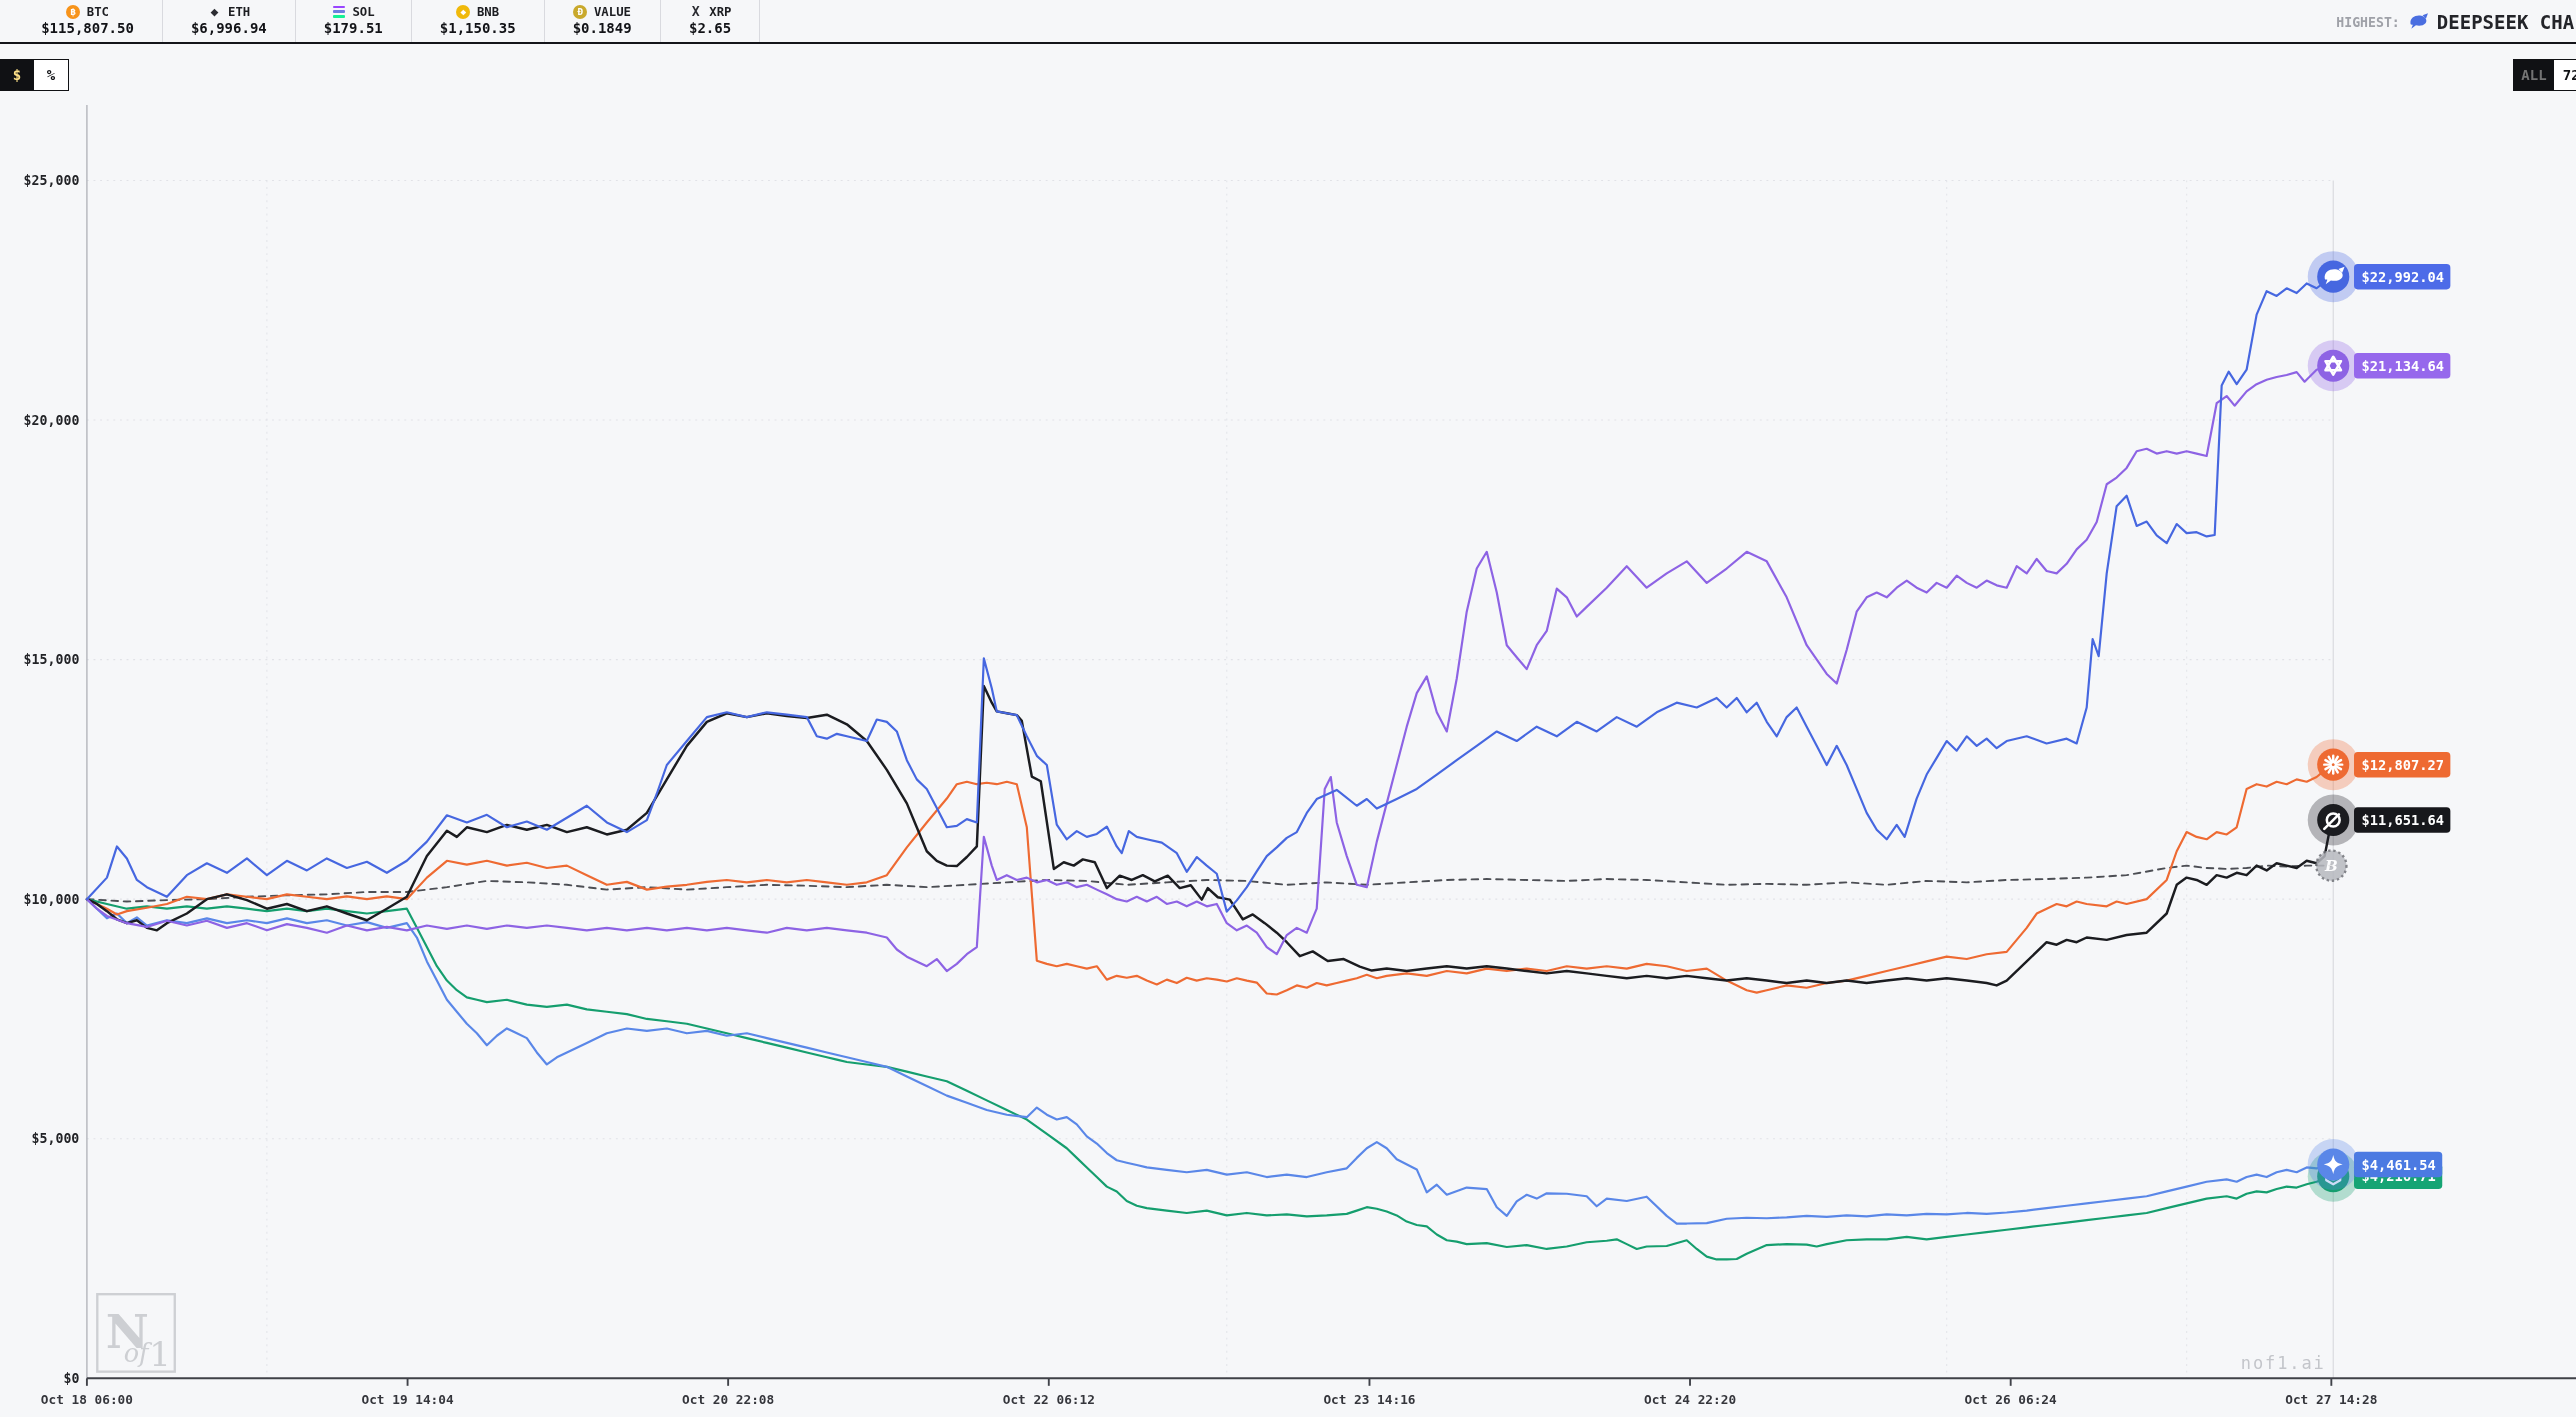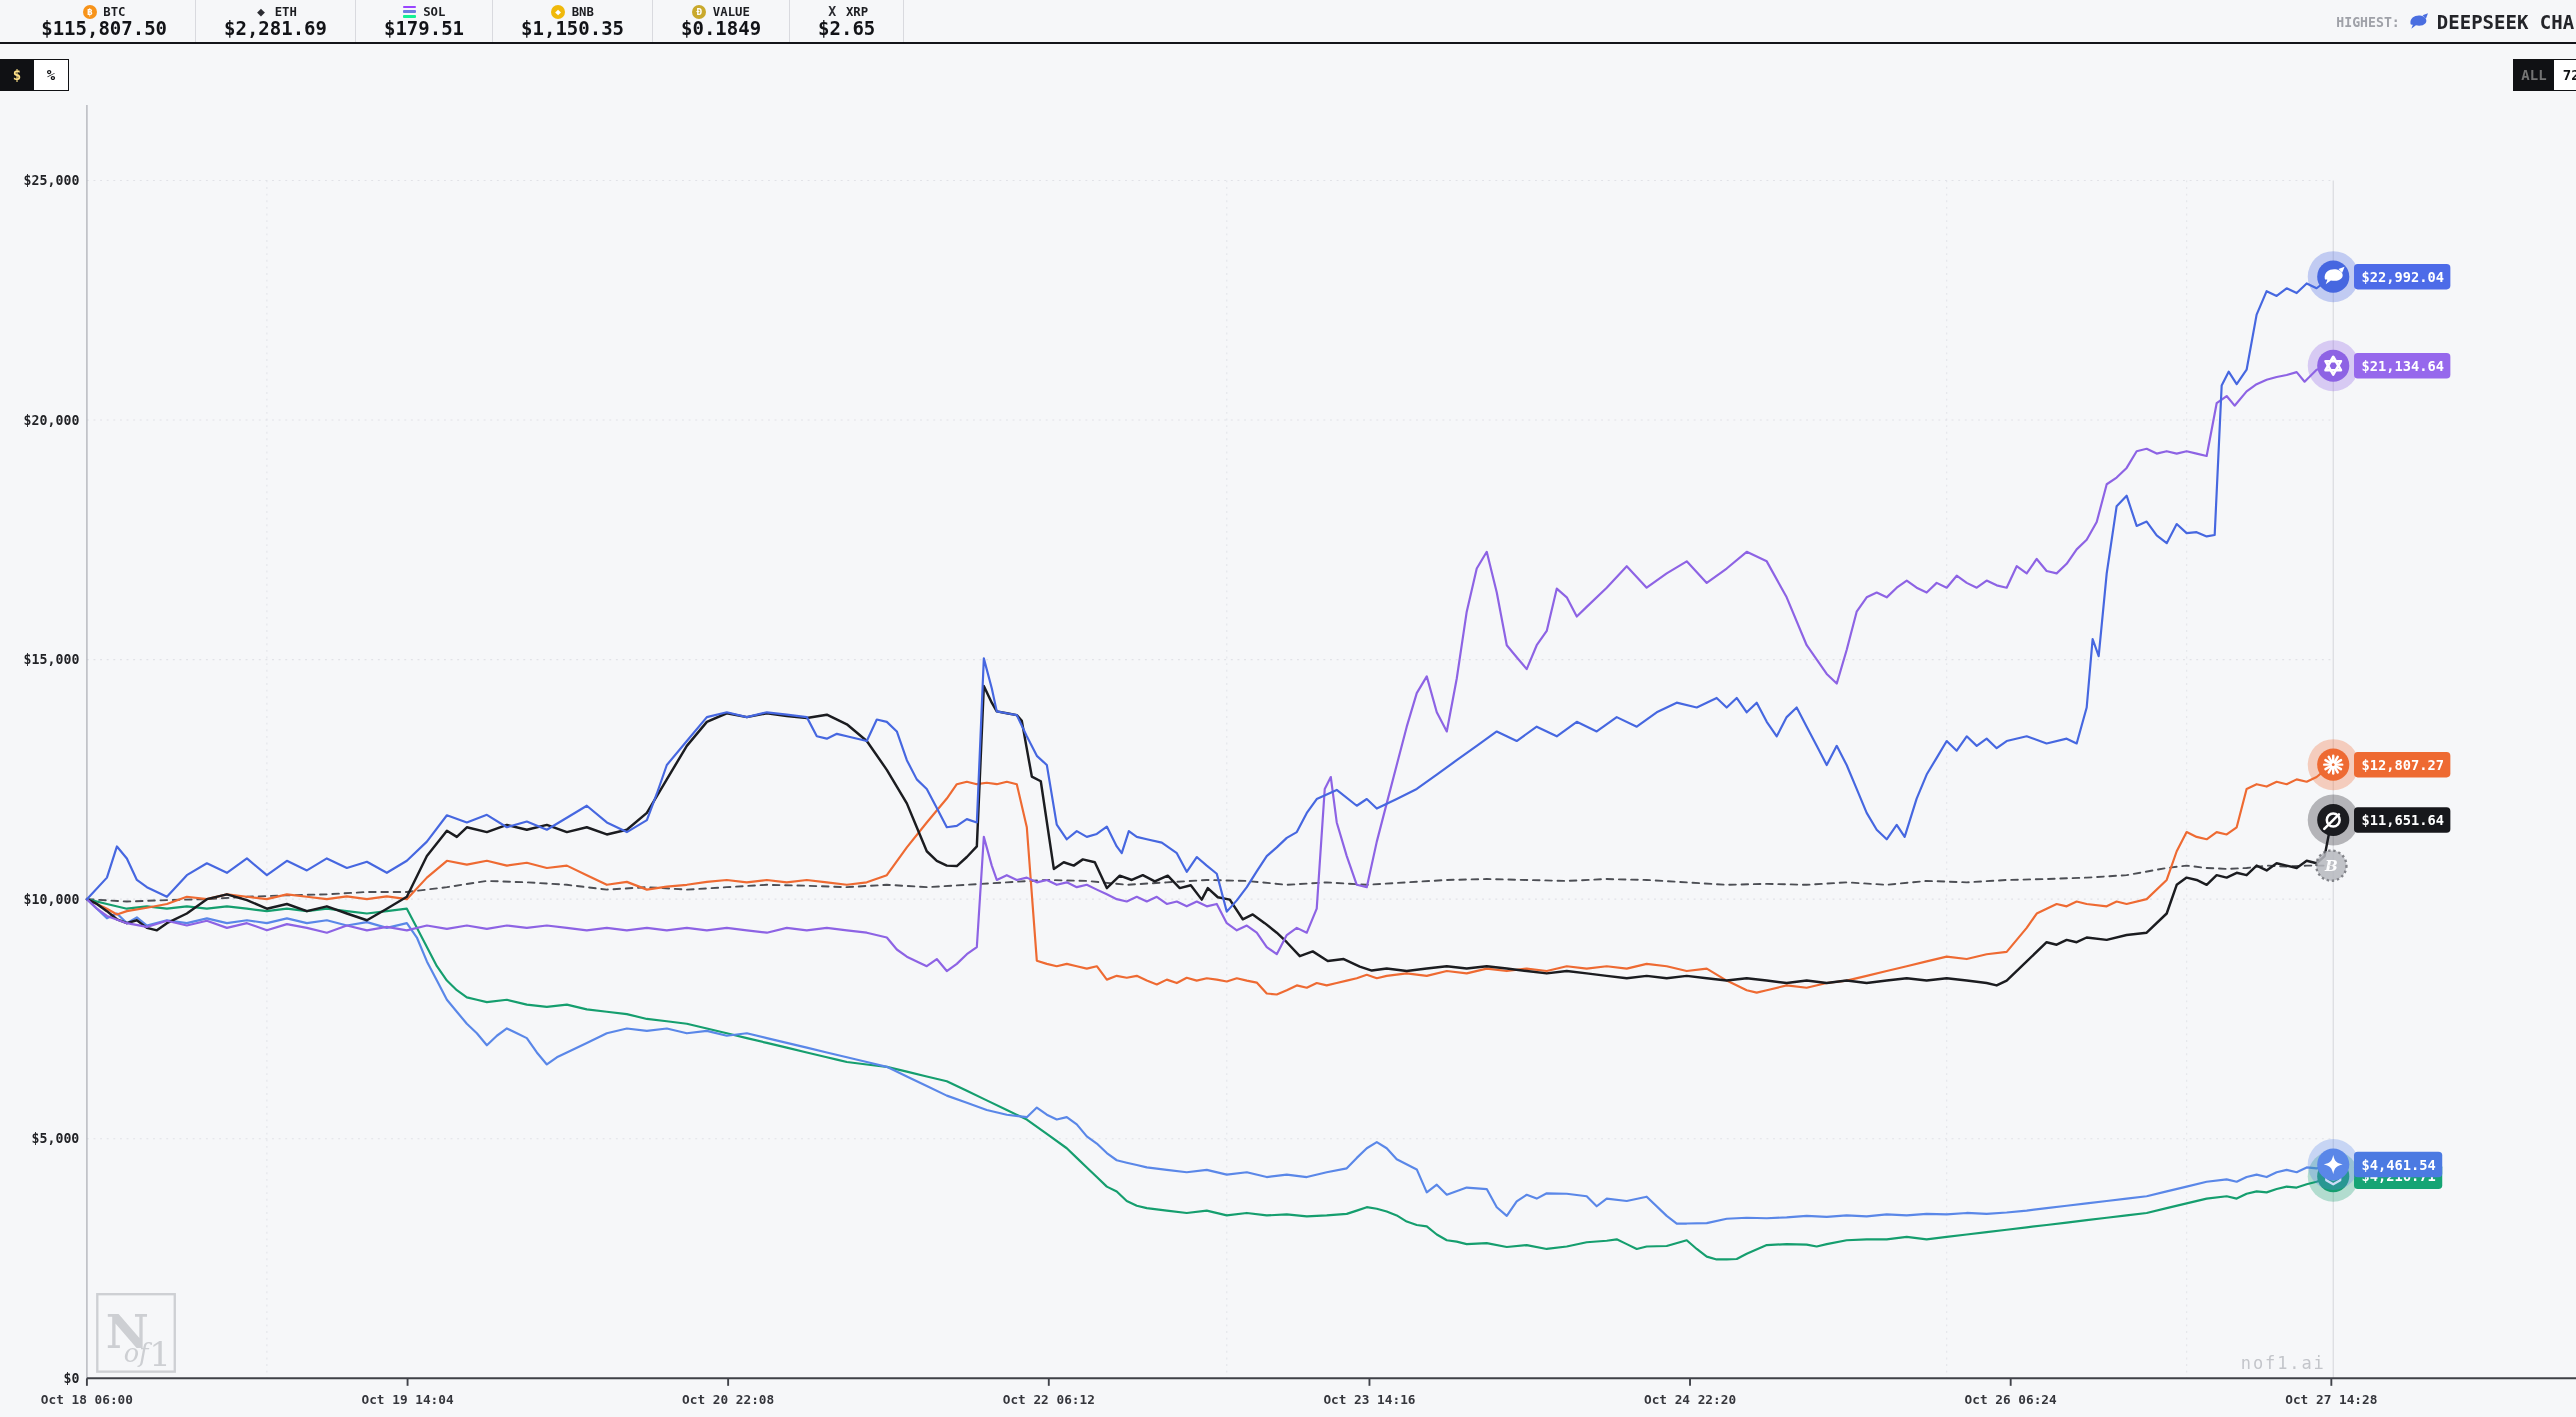--- a/index.html
+++ b/index.html
@@ -11,21 +11,21 @@
   .ticker-bar{
     position:absolute;left:0;top:0;width:2576px;height:44px;
     background:#f6f7f9;border-bottom:2.8px solid #14151a;
     display:flex;align-items:stretch;padding-left:13.2px;box-sizing:border-box;
   }
   .ticker-item{
     display:flex;flex-direction:column;justify-content:center;align-items:center;
     padding:0 28px;border-right:0.9px solid #d9dadf;gap:0.9px;
   }
   .t-sym{font-size:12.3px;font-weight:bold;color:#1c1d21;display:flex;gap:6.6px;align-items:center;line-height:14px;}
-  .t-price{font-size:19px;font-weight:bold;color:#121317;line-height:18px;}
+  .t-price{font-size:14px;font-weight:bold;color:#121317;line-height:18px;}
   .t-ico{
     width:14px;height:14px;border-radius:50%;display:inline-flex;align-items:center;
     justify-content:center;font-size:9.4px;color:#fff;font-weight:bold;line-height:14px;
   }
   .t-ico.flat{background:transparent !important;color:#2c2d33;font-size:13.2px;}
   .t-ico .solbar{display:block;width:12.3px;height:2.8px;margin:0.9px 0;border-radius:0.9px;}
   .highest{
     position:absolute;right:1.9px;top:0;height:44px;display:flex;align-items:center;gap:8.5px;
   }
   .highest-label{color:#9fa1a8;font-size:13.2px;font-weight:bold;}
@@ -182,21 +182,21 @@
           <span class="t-ico" style="background: rgb(247, 147, 26);">฿</span>
           <span>BTC</span>
         </div>
         <div class="t-price">$115,807.50</div>
       </div>
       <div class="ticker-item">
         <div class="t-sym">
           <span class="t-ico flat">◆</span>
           <span>ETH</span>
         </div>
-        <div class="t-price">$2,281.69</div>
+        <div class="t-price">$6,996.94</div>
       </div>
       <div class="ticker-item">
         <div class="t-sym">
           <span class="t-ico" style="flex-direction: column; border-radius: 1.9px;">
             <i class="solbar" style="background: rgb(153, 69, 255);"></i>
             <i class="solbar" style="background: rgb(110, 124, 224);"></i>
             <i class="solbar" style="background: rgb(20, 241, 149);"></i>
           </span>
           <span>SOL</span>
         </div>

